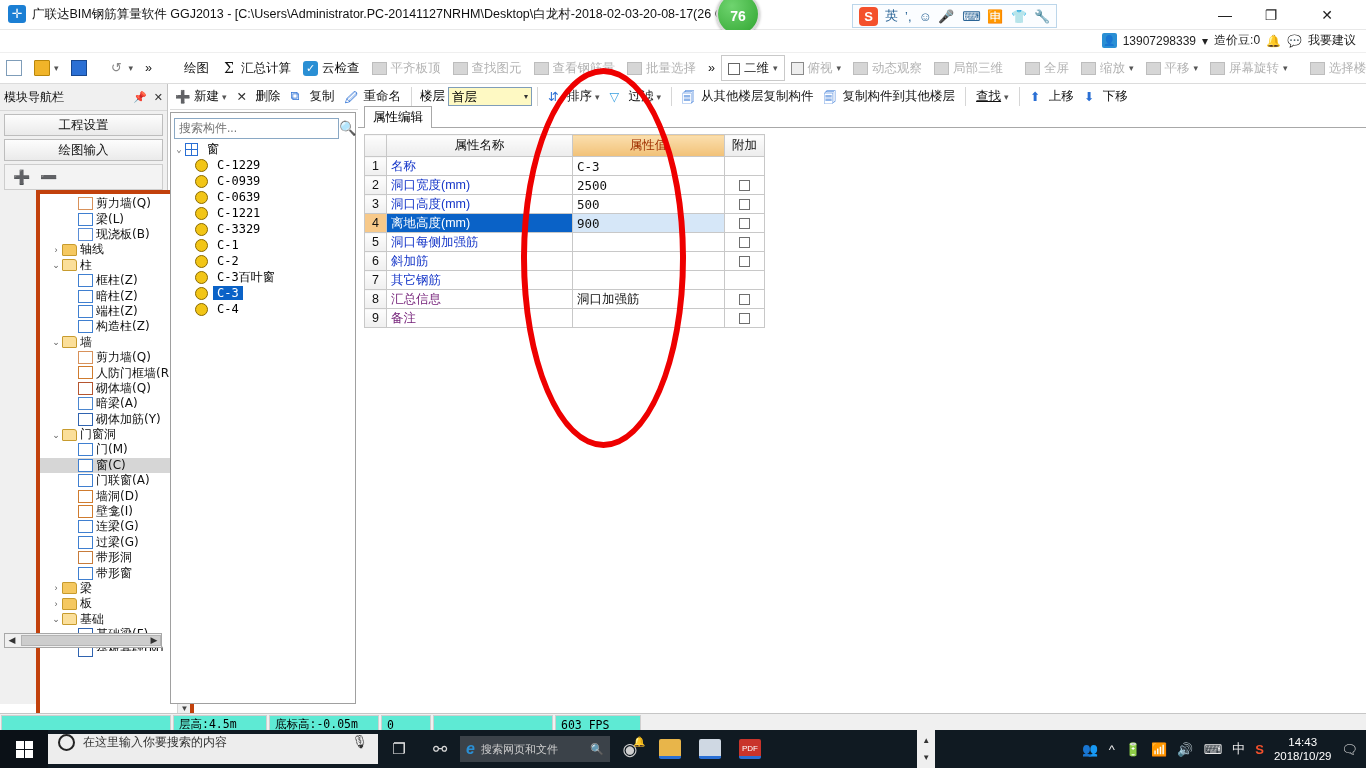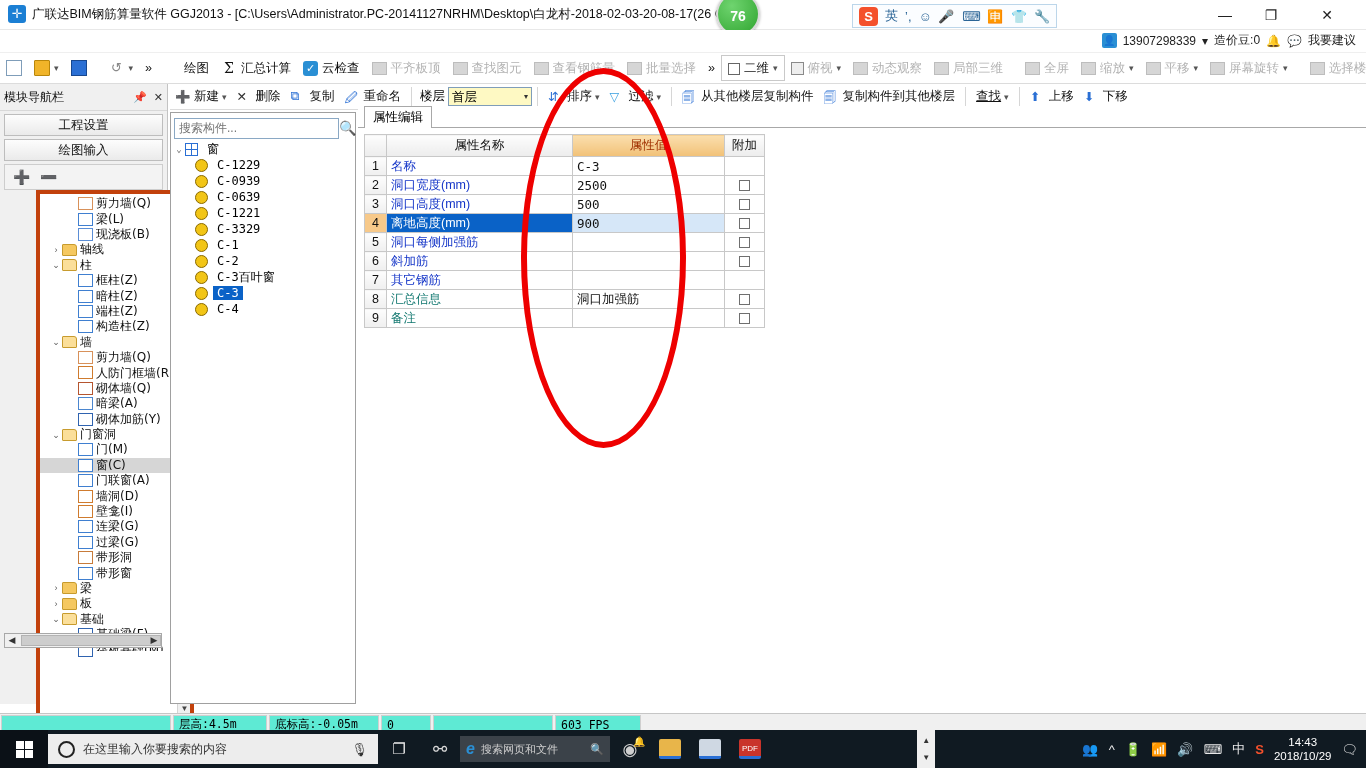--- a/index.html
+++ b/index.html
@@ -114,21 +114,21 @@
   .proppanel { position:absolute; left:358px; top:106px; width:1008px; height:598px; background:#fff; }
   .ptab { position:absolute; left:6px; top:0; height:22px; border:1px solid #a8a8a8; border-bottom:none; background:#fff;
      padding:2px 8px 0; font-size:12.5px; }
   .ptabline { position:absolute; left:0; top:21px; width:1008px; height:1px; background:#a8a8a8;}
   .ptable { position:absolute; left:6px; top:28px; border-collapse:collapse; table-layout:fixed;}
   .ptable td, .ptable th { border:1px solid #c8c8c8; height:19px; font-size:12.5px; padding:0 4px; }
   .ptable th { background:linear-gradient(#fdfdfd,#ececec); text-align:center; font-weight:normal; color:#111; height:22px;}
   .ptable th.valcol { background:linear-gradient(#fbdfae,#f1c177); color:#a03000; }
   .c-idx { width:22px; text-align:center; background:linear-gradient(#fdfdfd,#efefef); color:#111; font-size:11.5px;}
   .c-name { width:186px; color:#1435c8; }
-  .c-name.black { color:#0f766e; }
+  .c-name.black { color:#701a75; }
   .c-val { width:152px; color:#111; font-family:"DejaVu Sans Mono",monospace; font-size:12px;}
   .c-add { width:40px; text-align:center; }
   tr.selrowp .c-idx { background:#f7c98a; }
   tr.selrowp .c-name { background:#0a62c7; color:#fff; }
   tr.selrowp .c-val { background:#d6e7f8; }
   .cb { display:inline-block; width:11px; height:11px; border:1px solid #6f6f6f; background:#fff; vertical-align:middle;}
   .expand { display:inline-block; width:11px; height:11px; border:1px solid #8a8a8a; background:#fff; font-size:9px;
      line-height:9px; text-align:center; margin-right:4px; color:#333;}
   .greytext { color:#9a9a9a; }
 
@@ -141,21 +141,21 @@
      display:flex; align-items:center; font-size:12px; }
   .sb-cell { height:20px; border:1px solid #cfcfcf; background:#5eead4; margin:0 1px; padding:1px 5px; display:flex; align-items:center;
       font-family:"DejaVu Sans Mono",monospace; font-size:11.5px; }
   .sb-grow { flex:1; border:none; background:transparent; font-family:"DejaVu Sans",sans-serif; font-size:12px;}
 
   
   .taskbar { position:absolute; left:0; bottom:0; width:1366px; height:38px; background:#101a22; display:flex; align-items:center; }
   .start { width:48px; height:38px; background:#0b1117; display:flex; align-items:center; justify-content:center;}
   .winlogo{ width:17px; height:17px; display:grid; grid-template-columns:8px 8px; grid-template-rows:8px 8px; gap:1px;}
   .winlogo i{ background:#fff; display:block;}
-  .srchbox { width:330px; height:30px; background:#ededed; display:flex; align-items:center; gap:8px; padding:0 10px; }
+  .srchbox { width:330px; height:30px; background:#ededed; display:flex; gap:8px; padding:0 10px; }
   .srchbox .circ { width:17px; height:17px; border:2px solid #222; border-radius:50%; }
   .srchbox .txt { flex:1; font-size:12px; color:#333; }
   .tk-ic { width:42px; height:38px; display:flex; align-items:center; justify-content:center; color:#e8e8e8; font-size:15px;}
   .ie-search { width:150px; height:26px; background:#3b4249; display:flex; align-items:center; gap:6px; padding:0 6px; color:#cfcfcf; font-size:11px;}
   .tk-app { width:40px; height:38px; display:flex; align-items:center; justify-content:center; position:relative;}
   .tk-app .sq { width:22px; height:20px; border-radius:2px; }
   .tray { margin-left:auto; display:flex; align-items:center; gap:10px; padding-right:8px; color:#e9e9e9; font-size:13px;}
   .clock { text-align:center; font-size:11.5px; line-height:14px; color:#fff;}
   .scrollup { width:18px; background:#efefef; height:38px; display:flex; flex-direction:column; align-items:center; justify-content:center;
        font-size:8px; color:#333; gap:8px;}

